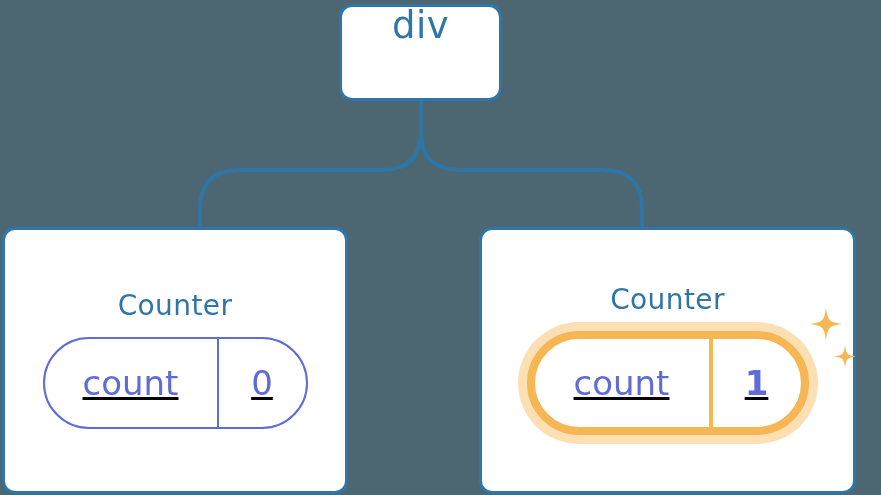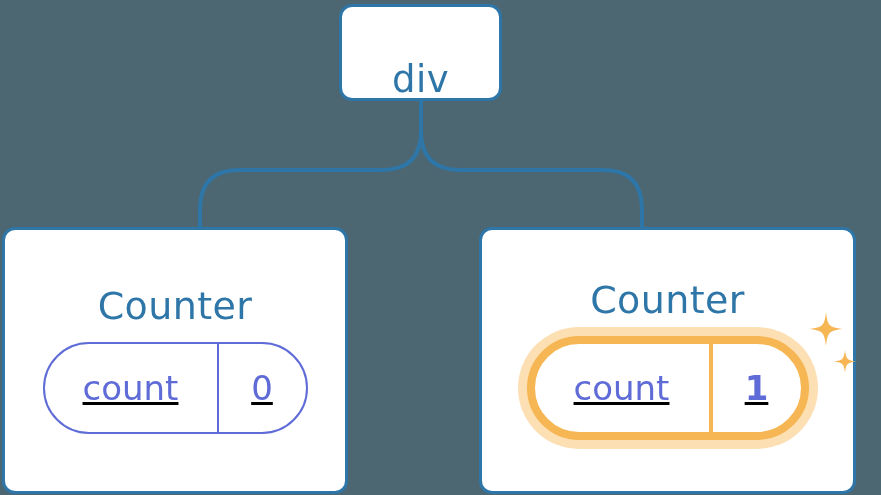--- a/index.html
+++ b/index.html
@@ -31,21 +31,21 @@
   
   .node {
     position: absolute;
     background: #FFFFFF;
     border: 3px solid #2E76A8;
     border-radius: 13px;
     box-sizing: border-box;
     display: flex;
     flex-direction: column;
     align-items: center;
-    justify-content: flex-end;
+    justify-content: flex-start;
   }
   #node-div {
     left: 339px;
     top: 4px;
     width: 163px;
     height: 97px;
   }
   #node-counter-left {
     left: 2px;
     top: 227px;
@@ -53,21 +53,21 @@
     height: 267px;
   }
   #node-counter-right {
     left: 479px;
     top: 227px;
     width: 377px;
     height: 267px;
   }
   .node-title {
     color: #2E76A8;
-    font-size: 38px;
+    font-size: 28px;
     line-height: 1;
     letter-spacing: 0.4px;
     font-weight: 400;
     text-align: center;
     white-space: nowrap;
   }
   #node-div .node-title {
     font-size: 37px;
   }
   .counter-body {

